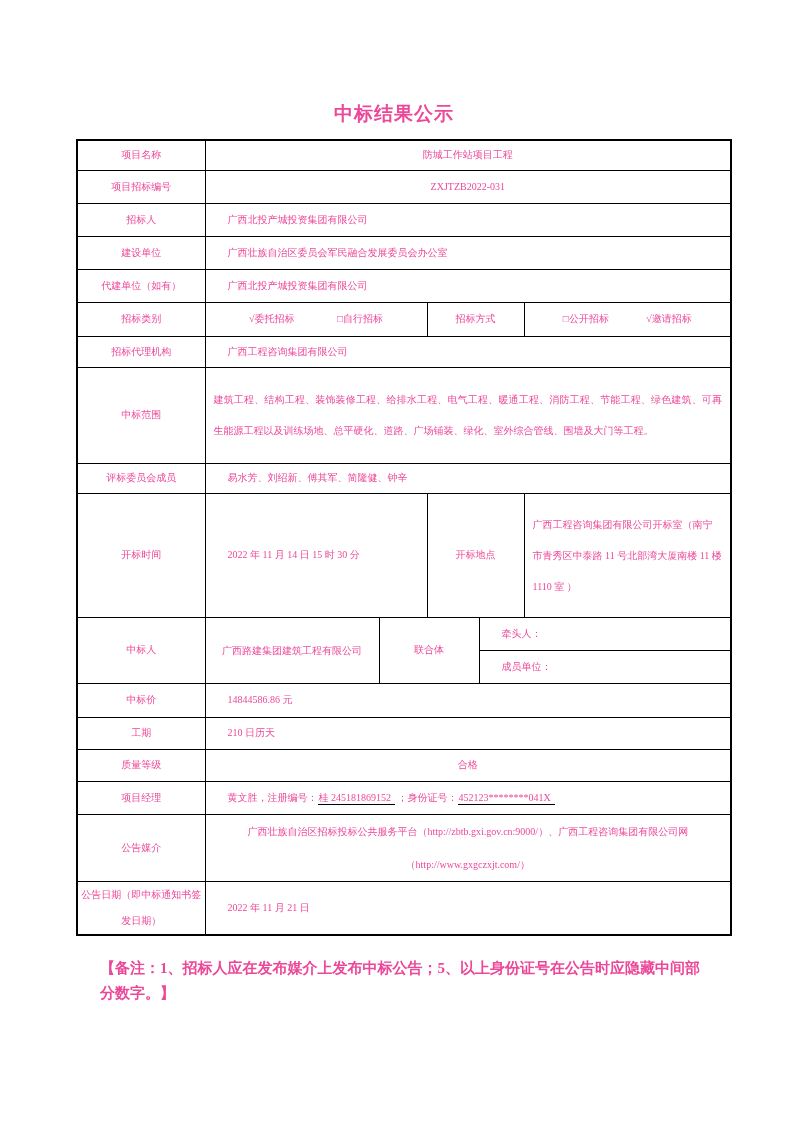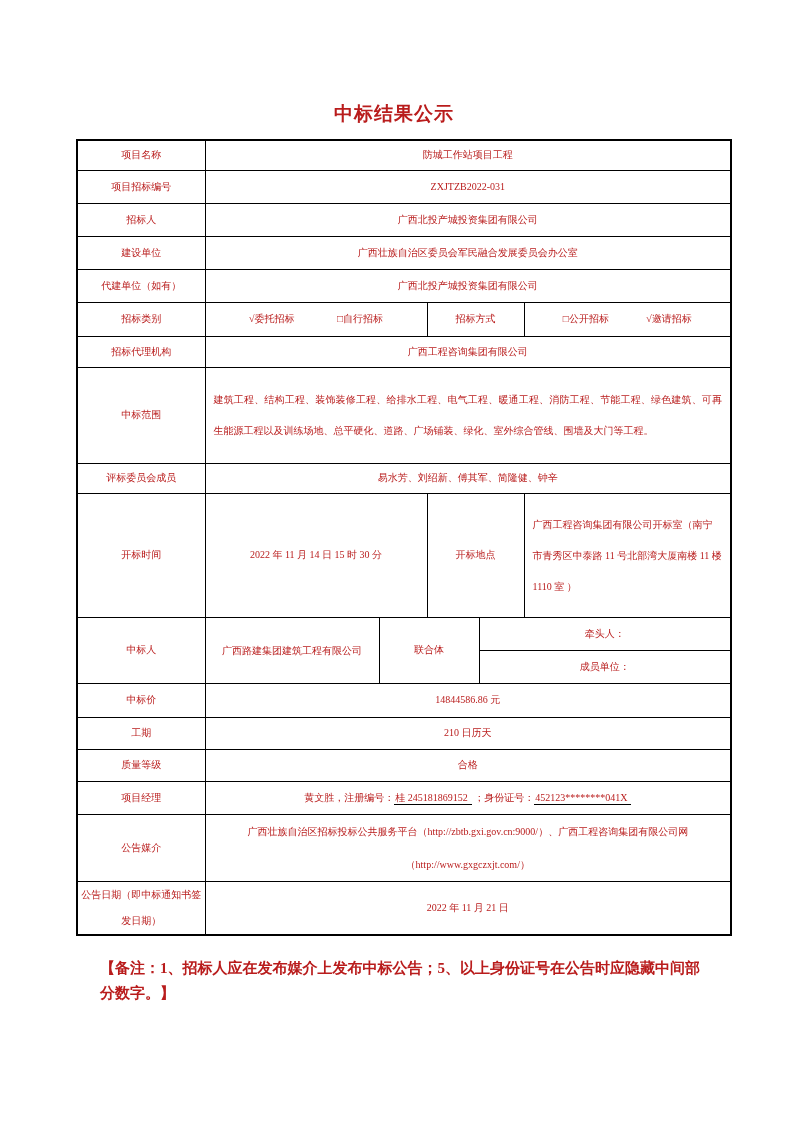--- a/index.html
+++ b/index.html
@@ -3,21 +3,21 @@
 <meta charset="utf-8">
 <style>
   * { margin: 0; padding: 0; box-sizing: border-box; }
   html, body { background: #ffffff; }
   .page {
     position: relative;
     width: 788px;
     height: 1131px;
     background: #ffffff;
     font-family: "Liberation Serif", "DejaVu Serif", serif;
-    color: #b91c1c;
+    color: #ec4899;
   }
   .doc-title {
     position: absolute;
     top: 101px;
     left: 0;
     width: 100%;
     text-align: center;
     font-family: "Liberation Sans", "DejaVu Sans", sans-serif;
     font-weight: bold;
     font-size: 19px;
@@ -37,22 +37,22 @@
     border: 1px solid #000000;
     vertical-align: middle;
     overflow: hidden;
   }
   td.label {
     text-align: center;
     line-height: 26px;
     padding: 0 1px;
   }
   td.val {
-    text-align: center;
-    padding: 0 4px;
+    text-align: left;
+    padding: 0 22px;
   }
   td.val-center { text-align: center; padding: 0 4px; }
   td.multiline { line-height: 31.5px; padding: 16px 8px; text-align: justify; }
   td.place-cell { line-height: 31px; padding: 0 8px; text-align: left; }
   td.media-cell { line-height: 33px; padding: 0 6px; text-align: center; }
   td.winner-cell { line-height: 33px; padding: 0 8px; text-align: center; }
   td.options-cell { padding: 0 1px; }
   .options-flex { display: flex; justify-content: space-evenly; align-items: center; }
   .uline { border-bottom: 1px solid #000; padding: 0 4px 1px 1px; }
   .footer-note {

